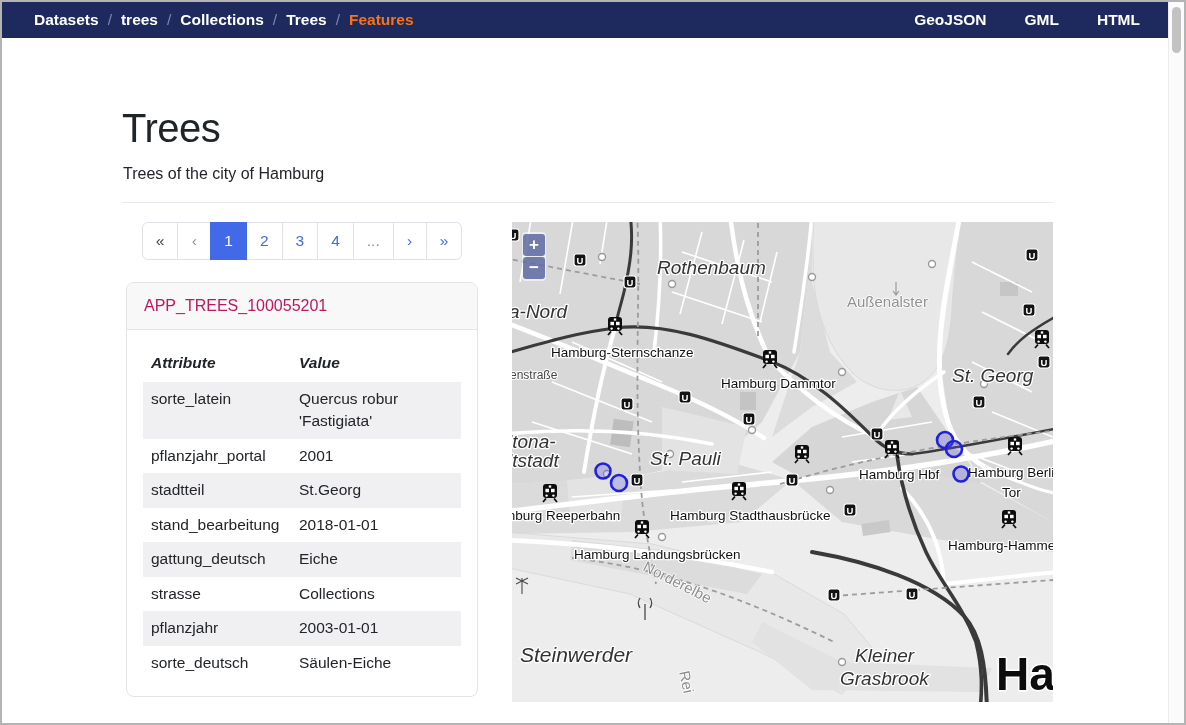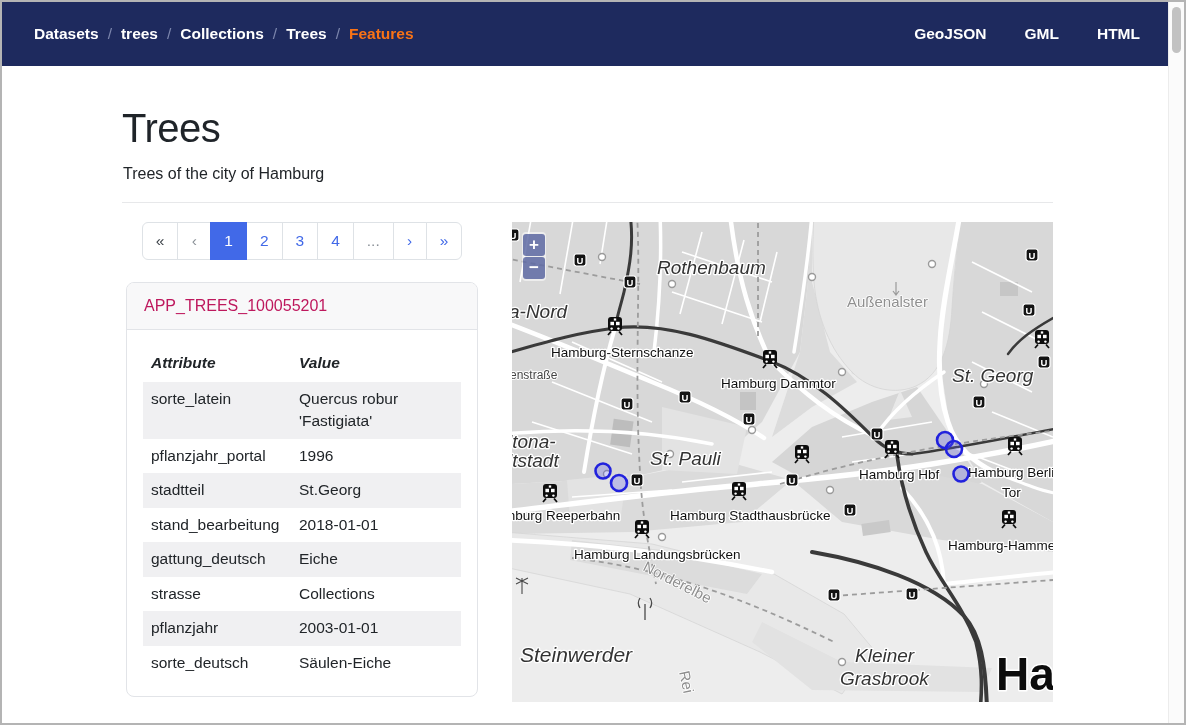--- a/index.html
+++ b/index.html
@@ -1,21 +1,21 @@
 <!DOCTYPE html>
 <html><head>
 <meta charset="utf-8">
 <style>
   * { margin:0; padding:0; box-sizing:border-box; }
   body { background:#e9e9e9; font-family:"Liberation Sans", sans-serif; }
   .window { position:relative; width:1186px; height:725px; border:2px solid #b4b4b4;
             background:#fff; overflow:hidden; }
 
   
-  .navbar { position:absolute; left:0; top:0; right:16px; height:64px; background:#1e2a5e;
+  .navbar { position:absolute; left:0; top:0; right:16px; height:36px; background:#1e2a5e;
             display:flex; align-items:center; padding:0 28px 0 32px; }
   .crumbs { display:flex; align-items:center; gap:9px; font-size:15.5px; font-weight:600; }
   .crumb { color:#ffffff; text-decoration:none; cursor:pointer; }
   .crumb-sep { color:#7c86ad; font-weight:400; }
   .crumb-current { color:#f97316; }
   .navlinks { margin-left:auto; display:flex; gap:38px; font-size:15.5px; font-weight:600;align-items:center; }
   .navlink { color:#ffffff; text-decoration:none; cursor:pointer; }
 
   
   .scrollbar { position:absolute; top:0; right:0; width:16px; height:100%;
@@ -126,21 +126,21 @@
               <th>Value</th>
             </tr>
           </thead>
           <tbody>
             <tr>
                 <td class="c1">sorte_latein</td>
                 <td>Quercus robur 'Fastigiata'</td>
               </tr>
             <tr>
                 <td class="c1">pflanzjahr_portal</td>
-                <td>1996</td>
+                <td>2001</td>
               </tr>
             <tr>
                 <td class="c1">stadtteil</td>
                 <td>St.Georg</td>
               </tr>
             <tr>
                 <td class="c1">stand_bearbeitung</td>
                 <td>2018-01-01</td>
               </tr>
             <tr>

